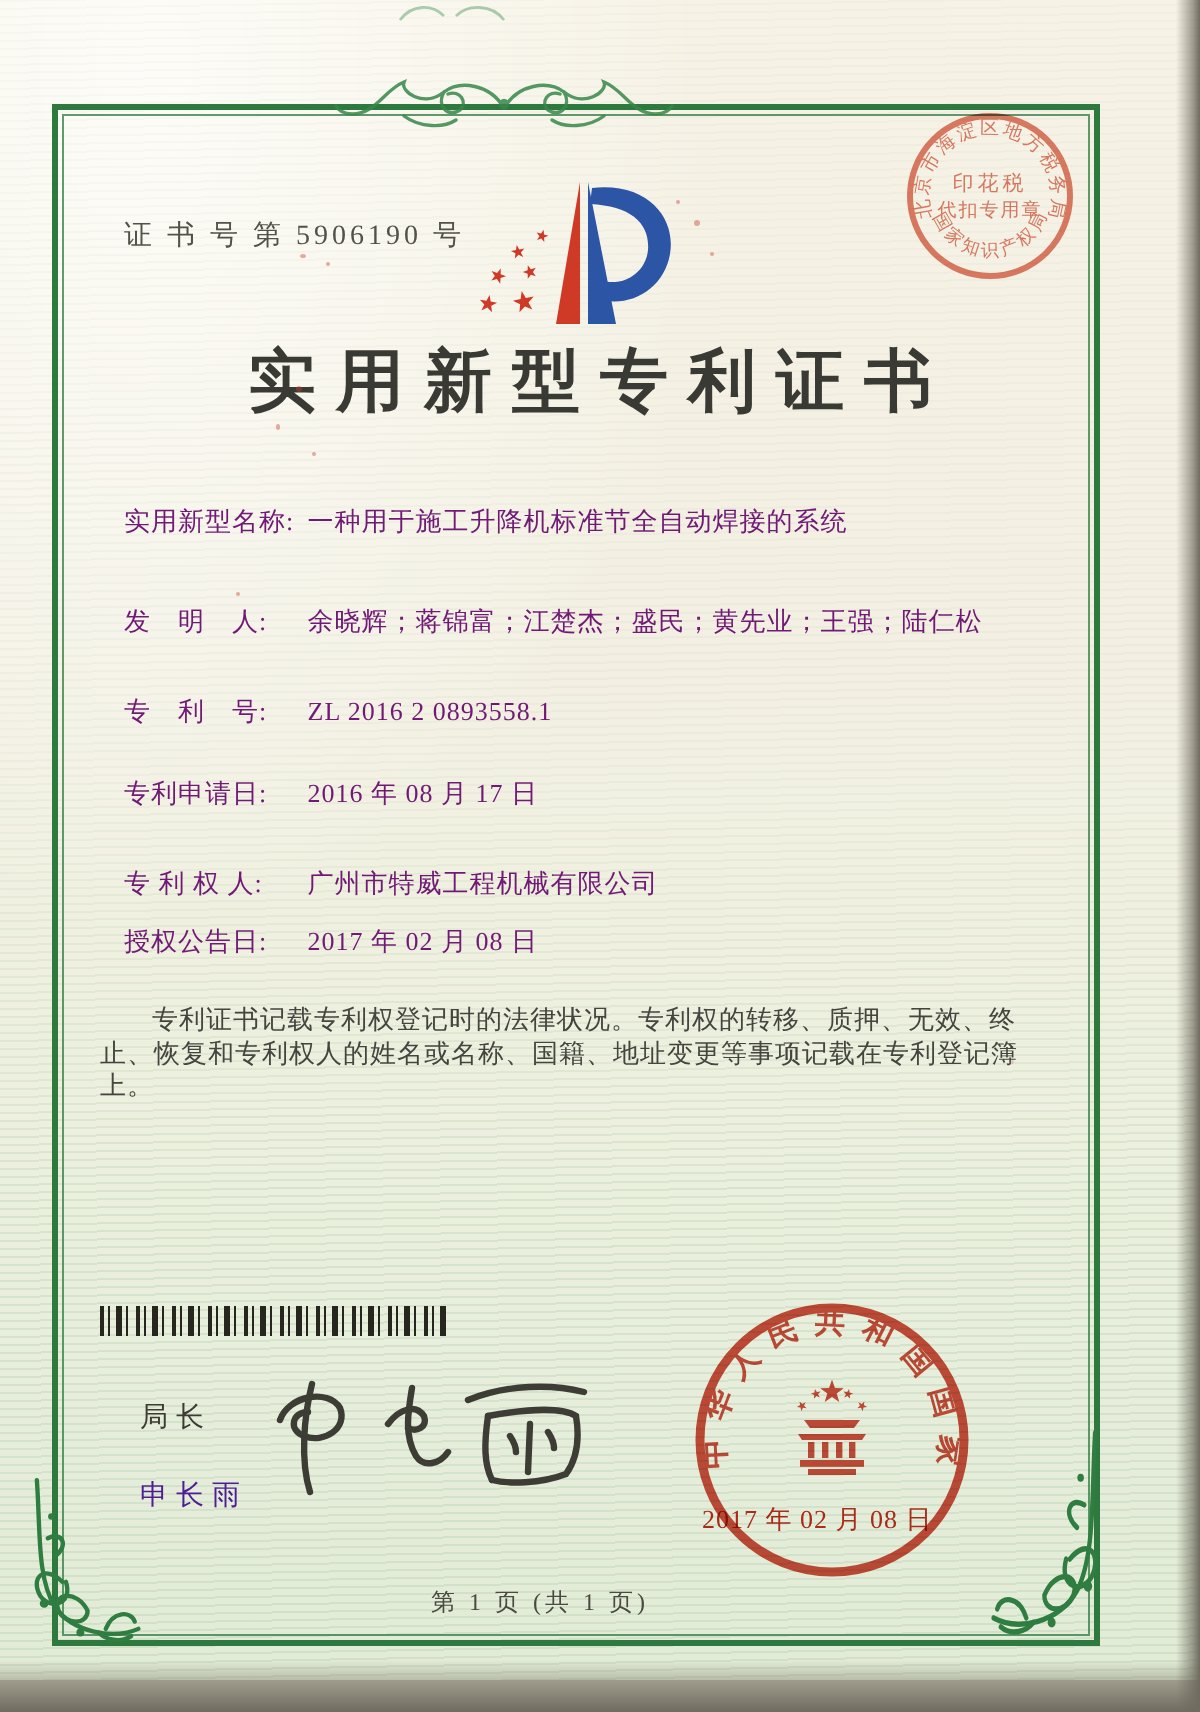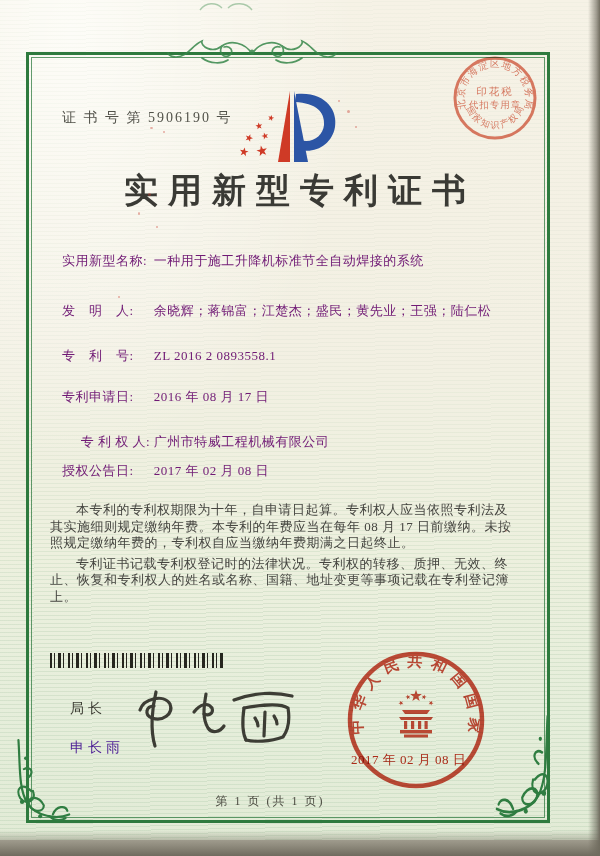--- a/index.html
+++ b/index.html
@@ -40,21 +40,21 @@
   }
   .logo{position:absolute;left:237px;top:88px;}
   .title{
     position:absolute;left:30px;top:168px;width:540px;text-align:center;
     font-family:"DejaVu Serif","Liberation Serif",serif;
     font-size:34px;font-weight:bold;letter-spacing:10px;color:#3a3a35;
   }
   .fields{position:absolute;left:62px;top:0;width:470px;}
   .field{position:absolute;left:0;font-size:13px;color:#701a75;letter-spacing:.5px;white-space:nowrap;}
   .field .lab{display:inline-block;min-width:88px;}
-  .f0{top:252px;} .f1{top:302px;} .f2{top:347px;} .f3{top:388px;} .f4{top:433px;text-align:right;} .f5{top:462px;}
+  .f0{top:252px;} .f1{top:302px;} .f2{top:347px;} .f3{top:388px;} .f4{top:433px;} .f5{top:462px;}
   .body-text{
     position:absolute;left:50px;top:502px;width:470px;
     font-size:13px;line-height:16.5px;letter-spacing:.5px;color:#454540;
   }
   .body-text p{margin:0 0 4px 0;text-indent:2em;}
   .barcode{
     position:absolute;left:50px;top:653px;width:173px;height:15px;
     background:repeating-linear-gradient(90deg,#26261f 0 2px,transparent 2px 4px,#26261f 4px 5px,transparent 5px 8px,#26261f 8px 11px,transparent 11px 13px,#26261f 13px 14px,transparent 14px 18px);
   }
   .officer-title{position:absolute;left:70px;top:700px;font-size:14px;letter-spacing:4px;color:#3c3c33;}
@@ -171,21 +171,20 @@
     <span class="lab">专 利 权 人:</span>
     <span class="val">广州市特威工程机械有限公司</span>
   </div>
   <div class="field f5">
     <span class="lab">授权公告日:</span>
     <span class="val">2017 年 02 月 08 日</span>
   </div>
 </div>
 
 <div class="body-text">
-  <p>本专利的专利权期限为十年，自申请日起算。专利权人应当依照专利法及其实施细则规定缴纳年费。本专利的年费应当在每年 08 月 17 日前缴纳。未按照规定缴纳年费的，专利权自应当缴纳年费期满之日起终止。</p>
   <p>专利证书记载专利权登记时的法律状况。专利权的转移、质押、无效、终止、恢复和专利权人的姓名或名称、国籍、地址变更等事项记载在专利登记簿上。</p>
 </div>
 
 <div class="barcode"></div>
 
 <div class="officer-title">局长</div>
 <div class="officer-name">申长雨</div>
 
 <svg class="signature" width="172" height="64" viewBox="0 0 172 64">
   <g stroke="#2f2f28" stroke-width="3.2" fill="none" stroke-linecap="round">

